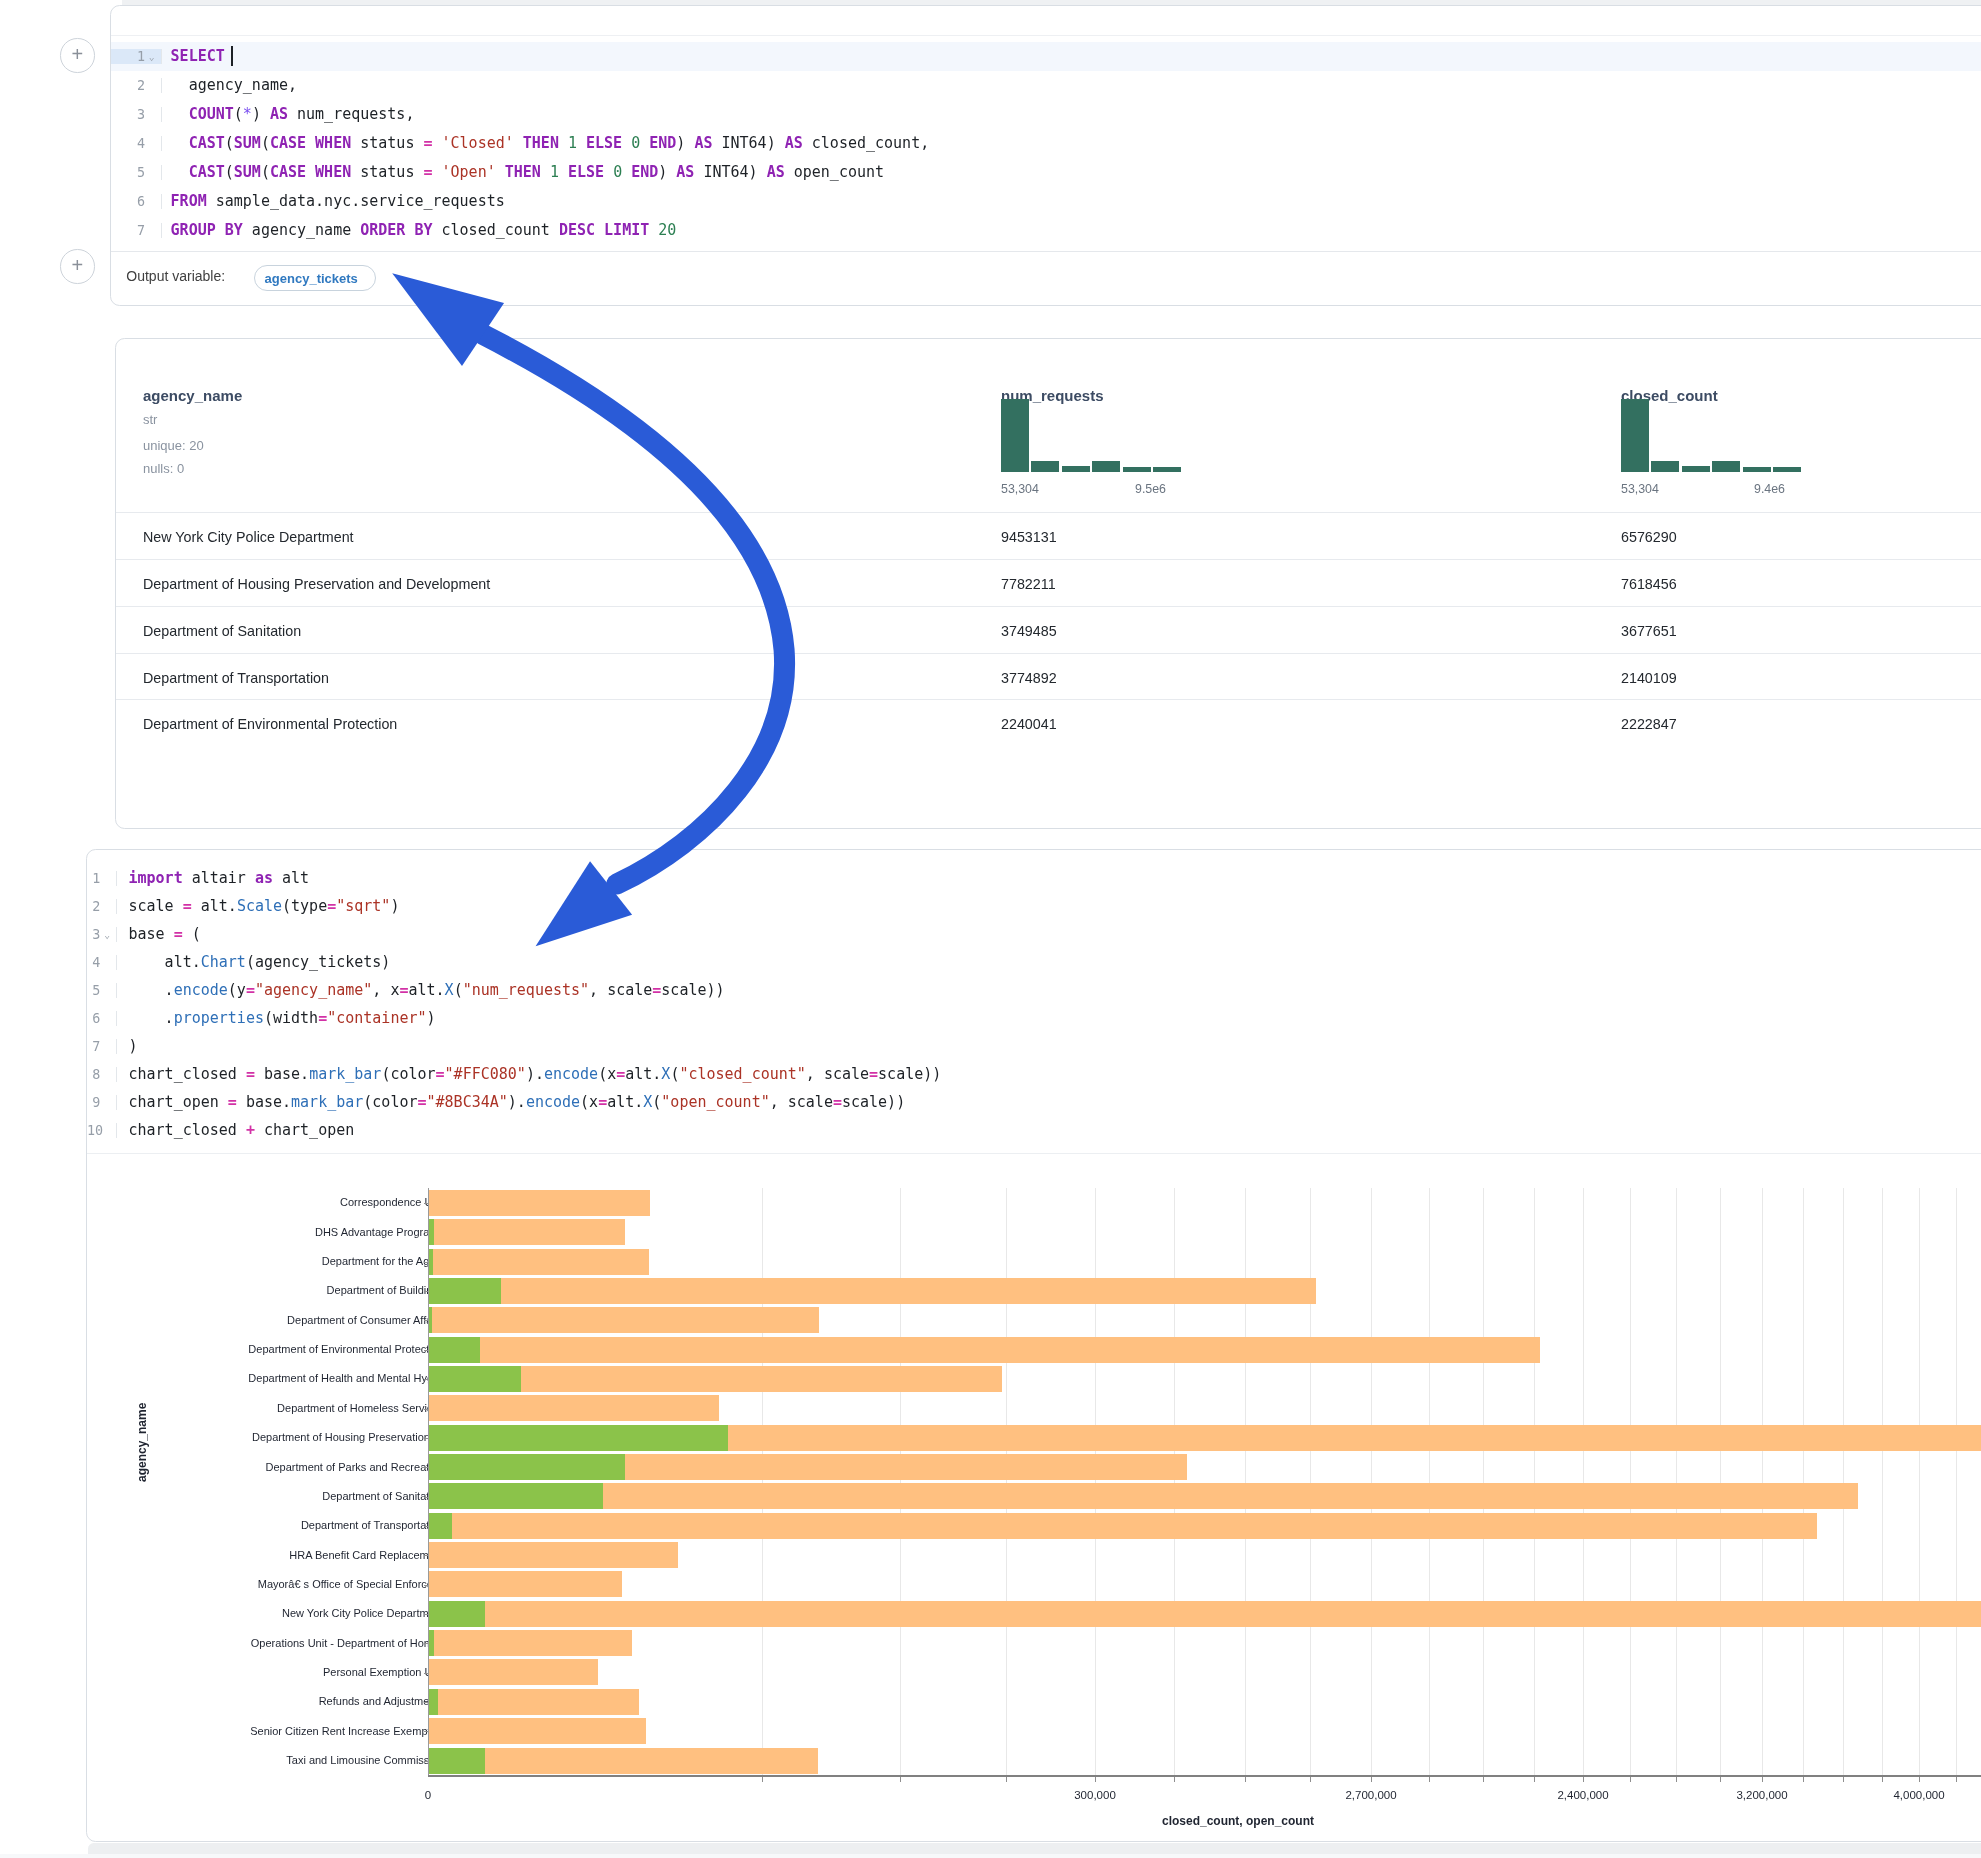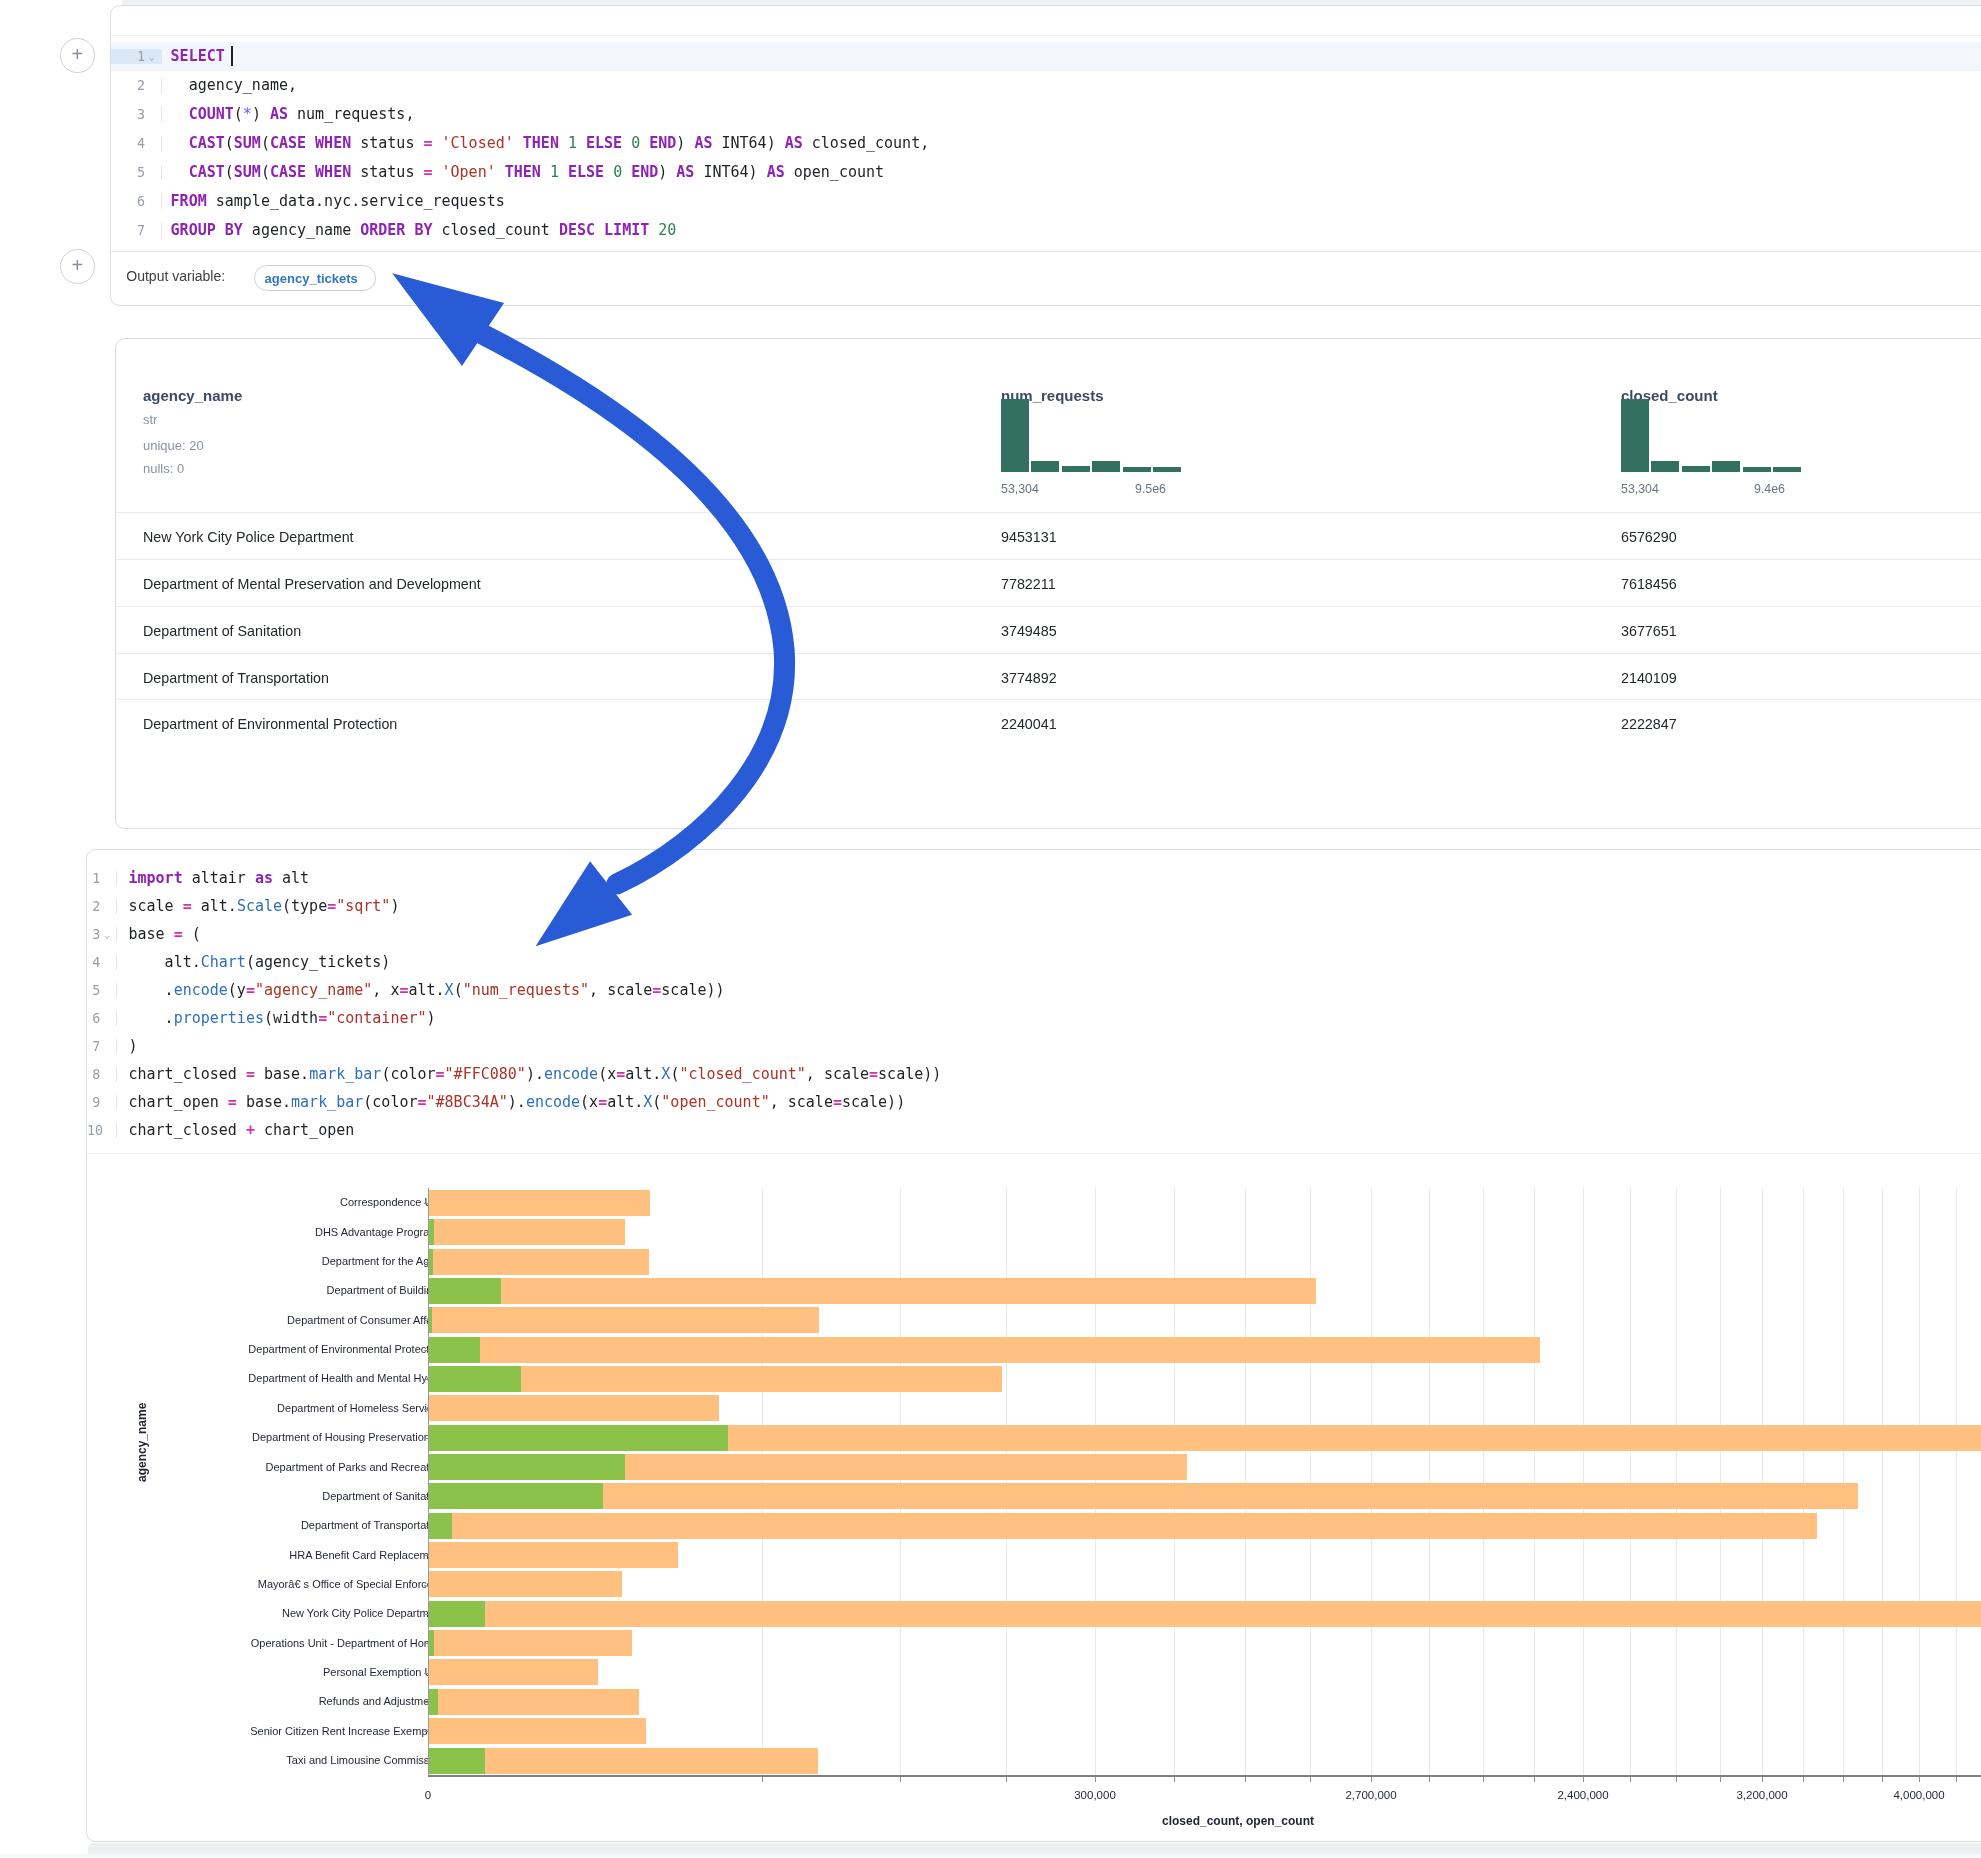--- a/index.html
+++ b/index.html
@@ -106,21 +106,21 @@
         <div class="bar" style="height: 4.7px;"></div>
       </div>
       <div class="hist-lab" style="left:1505px;top:143px;">53,304</div>
       <div class="hist-lab" style="left:1638px;top:143px;">9.4e6</div>
       <div class="trow" style="top: 173px; height: 47px;">
         <div class="c" style="left:27px;">New York City Police Department</div>
         <div class="c" style="left:885px;">9453131</div>
         <div class="c" style="left:1505px;">6576290</div>
       </div>
       <div class="trow" style="top: 220px; height: 47px;">
-        <div class="c" style="left:27px;">Department of Mental Preservation and Development</div>
+        <div class="c" style="left:27px;">Department of Housing Preservation and Development</div>
         <div class="c" style="left:885px;">7782211</div>
         <div class="c" style="left:1505px;">7618456</div>
       </div>
       <div class="trow" style="top: 267px; height: 47px;">
         <div class="c" style="left:27px;">Department of Sanitation</div>
         <div class="c" style="left:885px;">3749485</div>
         <div class="c" style="left:1505px;">3677651</div>
       </div>
       <div class="trow" style="top: 314px; height: 47px;">
         <div class="c" style="left:27px;">Department of Transportation</div>

